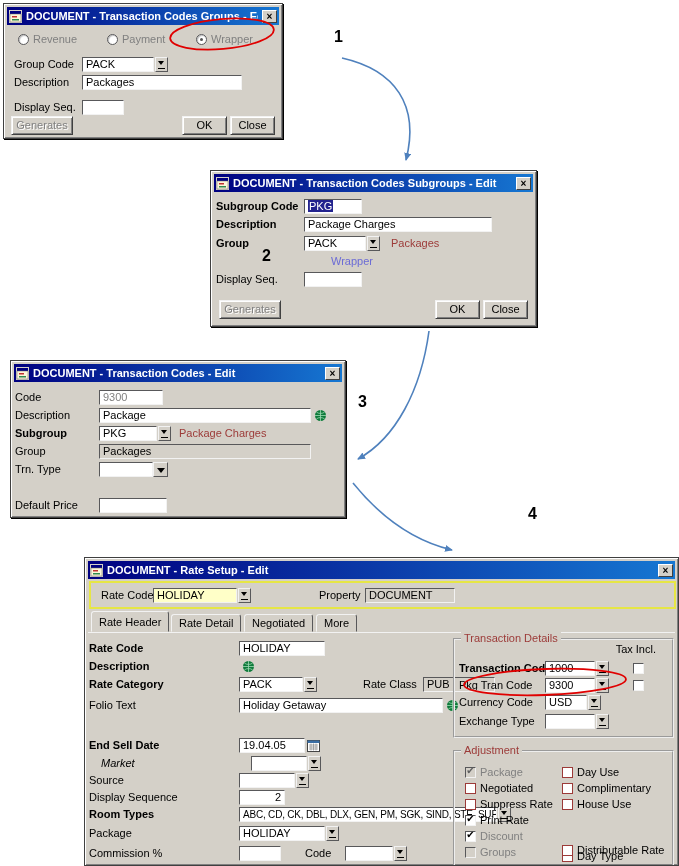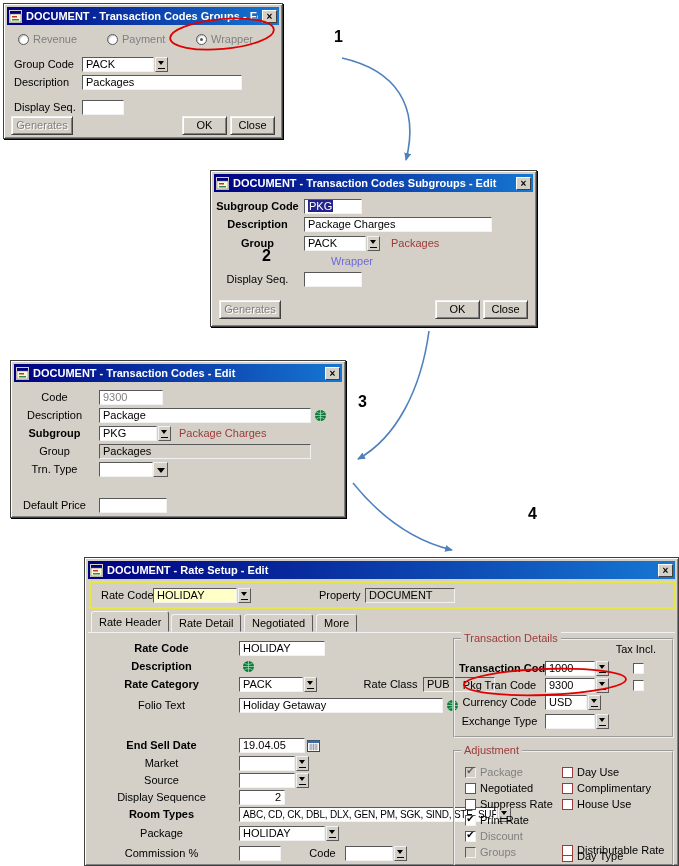--- a/index.html
+++ b/index.html
@@ -13,21 +13,21 @@
   .tb { height:18px; margin:3px 3px 0 3px; background:linear-gradient(90deg,#000080,#1677d2);
         display:flex; align-items:center; gap:4px; padding:0 2px; }
   .tb-title { flex:1; color:#fff; font-weight:bold; font-size:11px; white-space:nowrap; overflow:hidden; }
   .tb-close { width:15px; height:13px; flex:none; background:#d4d0c8; border:1px solid;
               border-color:#fff #404040 #404040 #fff; color:#000; font-size:10px; font-weight:bold;
               line-height:11px; text-align:center; cursor:default; }
   .tb-icon { width:13px; height:13px; flex:none; }
 
   
   .row { position:absolute; display:flex; align-items:center; height:16px; }
-  .lbl { text-align:center; padding-right:5px; white-space:nowrap; flex:none; }
+  .lbl { text-align:left; padding-right:5px; white-space:nowrap; flex:none; }
   .lbl.left { text-align:left; }
   .b { font-weight:bold; }
   .fld { height:15px; background:#fff; border:1px solid; border-color:#58585a #f2f2f2 #f2f2f2 #58585a;
          padding:0 3px; display:flex; align-items:center; white-space:nowrap; overflow:hidden; flex:none; }
   .fld.gray { background:#d4d0c8; }
   .fld.yel  { background:#ffffc8; }
   .dis { color:#808080; }
   .sel { background:#23238e; color:#fff; padding:0 1px; }
   .redtxt { color:#9c3a38; white-space:nowrap; }
   .bluetxt { color:#6b6bd6; white-space:nowrap; }
@@ -309,21 +309,21 @@
       <span class="lbl b" style="width:150px">End Sell Date</span>
       <span class="fld" style="width:66px">
           <span>19.04.05</span>
         </span>
       <svg style="margin-left:2px" width="13" height="13" viewBox="0 0 13 13">
           <rect x="0.5" y="1.5" width="12" height="11" fill="#fff" stroke="#444"></rect>
           <rect x="0.5" y="1.5" width="12" height="2.5" fill="#3a6ea5"></rect>
           <path d="M2,6 h9 M2,8 h9 M2,10 h9 M4,4.5 v7 M6.5,4.5 v7 M9,4.5 v7" stroke="#888" stroke-width="0.7"></path>
         </svg>
     </div>
-    <div class="row" style="left:4px; top:197px;">
+    <div class="row" style="left:16px; top:197px;font-style:italic;">
       <span class="lbl" style="width:150px">Market</span>
       <span class="fld" style="width:56px">
           <span></span>
         </span>
       <span class="dd"></span>
     </div>
     <div class="row" style="left:4px; top:214px;">
       <span class="lbl" style="width:150px">Source</span>
       <span class="fld" style="width:56px">
           <span></span>

